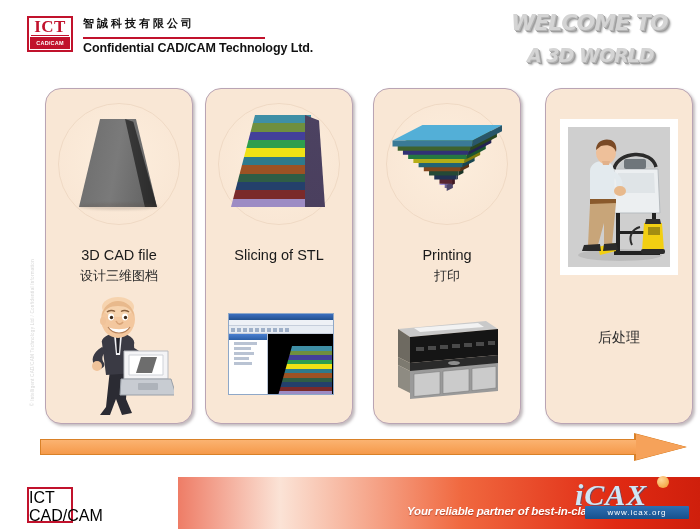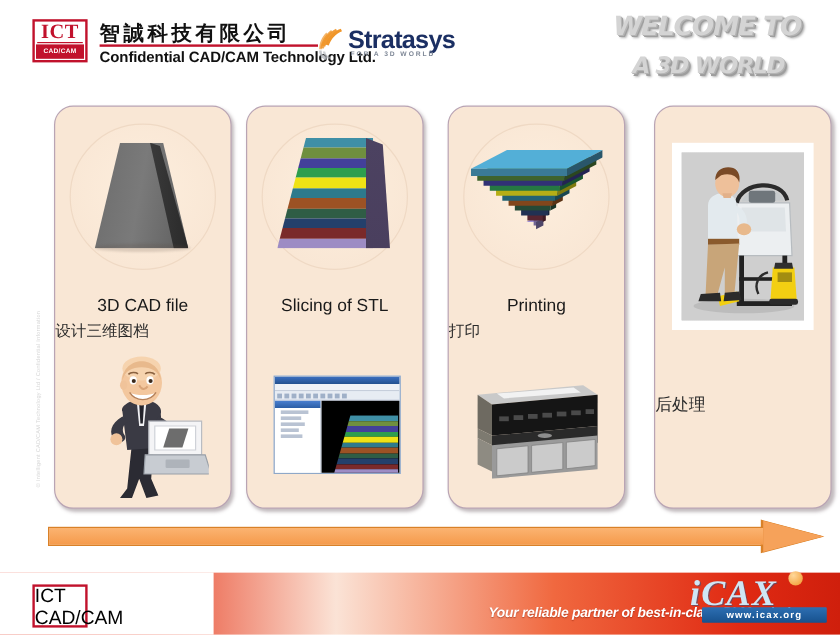--- a/index.html
+++ b/index.html
@@ -14,21 +14,21 @@
   .header{position:absolute;left:0;top:0;width:700px;height:72px;}
   .ict-logo{position:absolute;left:27px;top:16px;width:46px;height:36px;
     border:2px solid #c1122c;box-sizing:border-box;background:#fff;
     display:flex;flex-direction:column;align-items:stretch;}
   .ict-logo .ict-top{flex:1.35;display:flex;align-items:center;justify-content:center;
     color:#c1122c;font-weight:bold;font-size:17px;letter-spacing:.5px;
     font-family:"Liberation Serif","DejaVu Serif",serif;line-height:1;}
   .ict-logo .ict-bar{height:1px;background:#c1122c;margin:0 2px;}
   .ict-logo .ict-bot{flex:1;display:flex;align-items:center;justify-content:center;
     background:#c1122c;color:#fff;font-size:5.5px;font-weight:bold;letter-spacing:.2px;margin:1px;}
-  .cn-name{position:absolute;left:83px;top:16px;font-size:17px;color:#111;letter-spacing:3px;
+  .cn-name{position:absolute;left:83px;top:16px;font-size:11px;color:#111;letter-spacing:3px;
     font-family:Liberation Serif, serif;font-weight:bold;}
   .name-rule{position:absolute;left:83px;top:37px;width:182px;height:2px;background:#c1122c;}
   .en-name{position:absolute;left:83px;top:41px;font-size:12.5px;font-weight:bold;color:#111;letter-spacing:-.1px;}
 
   .stratasys{position:absolute;left:262px;top:21px;width:120px;height:34px;}
   .swoosh{position:absolute;left:0;top:2px;width:26px;height:28px;}
   .strat-word{position:absolute;left:28px;top:1px;font-size:21px;font-weight:bold;color:#1b2f63;letter-spacing:-.6px;}
   .strat-sub{position:absolute;left:30px;top:22px;font-size:5.6px;font-weight:bold;color:#7e8796;letter-spacing:1.6px;}
 
   .welcome{position:absolute;left:505px;top:8px;width:186px;height:56px;text-decoration:underline;}
@@ -50,21 +50,21 @@
     background:#f9e7d5;border:1px solid #b9a4b4;border-radius:16px;
     box-shadow:2px 2px 3px rgba(80,60,70,.35);overflow:hidden;}
   .card.c1{left:45px;} .card.c2{left:205px;} .card.c3{left:373px;} .card.c4{left:545px;}
 
   .medallion{position:absolute;left:50%;top:14px;transform:translateX(-50%);
     width:120px;height:120px;border-radius:50%;border:1px solid #efd9c4;
     background:radial-gradient(circle at 50% 45%,#fdeedd 0%,#f9e7d5 72%);}
 
   .card-title{position:absolute;left:0;width:100%;text-align:center;
     font-size:14.5px;color:#1a1a1a;}
-  .card-sub{position:absolute;left:0;width:100%;text-align:left;
+  .card-sub{position:absolute;left:0;width:100%;text-align:center;
     font-size:13px;color:#2b2b2b;font-family:Liberation Mono, monospace;}
 
   
   .trap-wrap{position:absolute;left:50%;top:22px;transform:translateX(-50%);width:92px;height:100px;}
   .trap-front{position:absolute;left:6px;top:8px;width:78px;height:88px;
     background:linear-gradient(100deg,#6c6c6c 0%,#7a7a7a 48%,#5e5e5e 100%);
     clip-path:polygon(27% 0%,73% 0%,100% 100%,0% 100%);}
   .trap-side{position:absolute;left:52px;top:8px;width:32px;height:88px;
     background:linear-gradient(90deg,#3a3a3a,#2a2a2a);
     clip-path:polygon(0% 0%,26% 3%,100% 100%,62% 100%);}
@@ -134,21 +134,21 @@
   .tagline{position:absolute;right:22px;top:505px;font-size:11.5px;font-style:italic;
     font-weight:bold;color:#ffffff;letter-spacing:-.2px;white-space:nowrap;
     text-shadow:0 1px 1px rgba(120,20,0,.5);}
   .icax{position:absolute;left:575px;top:478px;width:118px;height:46px;}
   .icax-letters{position:absolute;left:0;top:0;width:118px;height:34px;
     color:#cfe6f5;font-size:30px;font-weight:bold;font-style:italic;letter-spacing:1px;
     font-family:"Liberation Serif","DejaVu Serif",serif;
     text-shadow:1px 1px 0 rgba(40,90,140,.55);}
   .icax-bar{position:absolute;left:10px;top:28px;width:104px;height:13px;
     background:linear-gradient(180deg,#2d6fb3,#17518d);border-radius:1px;
-    color:#fff;font-size:8px;font-weight:bold;letter-spacing:1px;
+    color:#fff;font-size:8px;font-weight:normal;letter-spacing:1px;
     display:flex;align-items:center;justify-content:center;}
   .icax-dot{position:absolute;left:82px;top:-2px;width:12px;height:12px;border-radius:50%;
     background:radial-gradient(circle at 35% 30%,#ffd89a,#f0962a);}
   .footer-topline{position:absolute;left:0;top:475px;width:700px;height:2px;background:#ffffff;}
 </style>
 </head>
 <body>
 
 <div class="slide">
 
@@ -157,36 +157,20 @@
     <div class="ict-logo">
       <div class="ict-top">ICT</div>
       <div class="ict-bar"></div>
       <div class="ict-bot">CAD/CAM</div>
     </div>
 
     <div class="cn-name">智誠科技有限公司</div>
     <div class="name-rule"></div>
     <div class="en-name">Confidential CAD/CAM Technology Ltd.</div>
 
-    <div class="stratasys">
-      <svg class="swoosh" viewBox="0 0 26 28">
-        <g fill="#f0962a">
-          <path d="M22 1 C16 3 11 8 9 14 L12 15 C14 9 18 5 23 3 Z"></path>
-          <path d="M18 1 C12 4 8 9 6 15 L9 16 C11 10 14 6 19 3 Z" opacity=".92"></path>
-          <path d="M14 2 C9 6 6 11 5 17 L8 17.5 C9 12 11 8 15 4 Z" opacity=".82"></path>
-          <path d="M10 4 C6 8 4 13 4 18 L6.5 18 C6.5 13.5 8 9.5 11 6 Z" opacity=".7"></path>
-        </g>
-        <g fill="#b9bcc2">
-          <path d="M4 19 C4 23 6 26 10 27 L10.5 25 C7.5 24 6 22 6 19 Z" opacity=".85"></path>
-          <path d="M7 20 C7.5 23.5 9.5 25.5 12.5 26.3 L13 24.6 C10.8 24 9.4 22.4 9 20 Z" opacity=".7"></path>
-        </g>
-      </svg>
-      <div class="strat-word">Stratasys</div>
-      <div class="strat-sub">FOR A 3D WORLD</div>
-    </div>
 
     <div class="welcome">
       <div class="w-l w-line1">WELCOME TO</div>
       <div class="w-l w-line2">A 3D WORLD</div>
     </div>
   </div>
 
   <div class="side-copy">© Intelligent CAD/CAM Technology Ltd / Confidential Information</div>
 
   <div class="cards">

